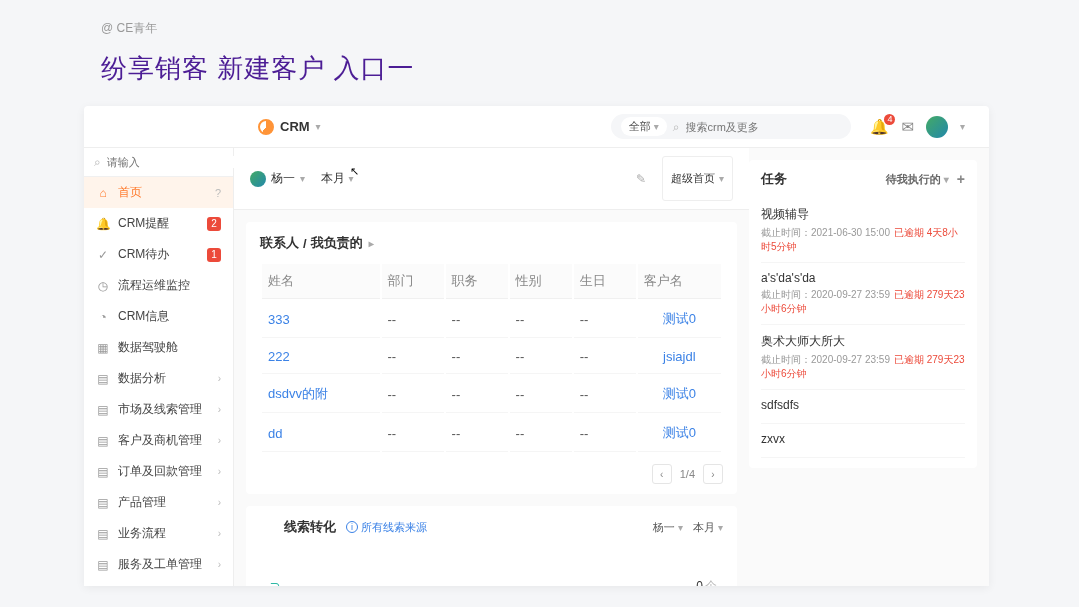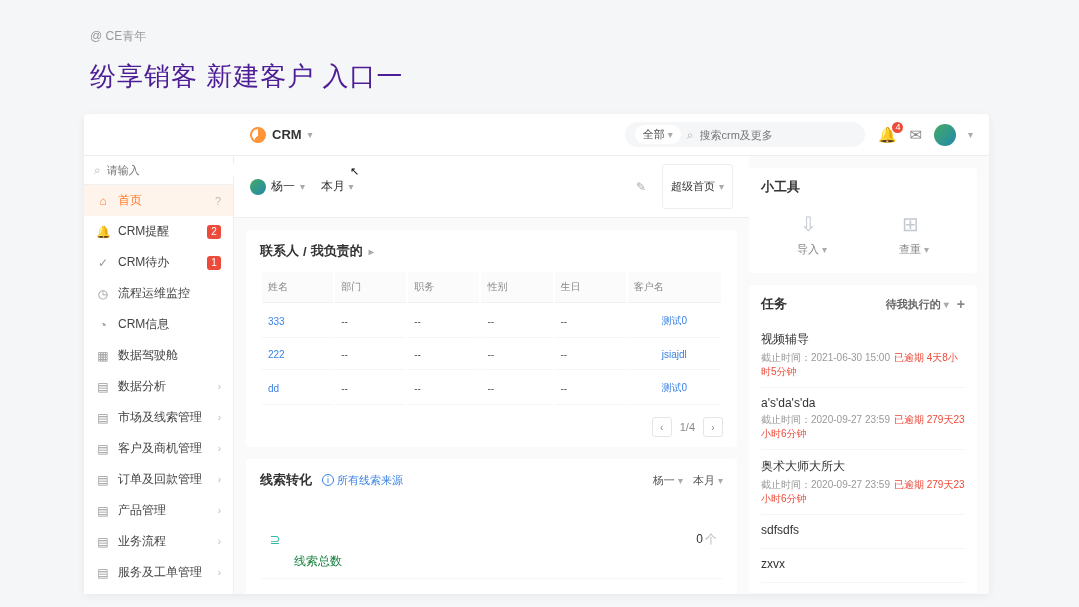--- a/index.html
+++ b/index.html
@@ -1,21 +1,21 @@
 <!DOCTYPE html>
 <html><head>
 <meta charset="utf-8">
 <style>
 * { margin: 0; padding: 0; box-sizing: border-box; }
 body { font-family: -apple-system, "PingFang SC", "Microsoft YaHei", sans-serif; background: #f5f6f8; font-size: 12px; color: #333; width: 1079px; height: 607px; overflow: hidden; }
-.page-header { padding: 28px 90px 20px; }
+.page-header { padding: 20px 90px 20px; margin-left: 11px; }
 .attribution { color: #999; font-size: 12px; margin-bottom: 14px; }
 .main-title { font-size: 26px; font-weight: 400; color: #4c1d95; letter-spacing: 1px; }
 .app-frame { background: #fff; margin: 0 90px 0 84px; border-radius: 4px 4px 0 0; box-shadow: 0 2px 10px rgba(0,0,0,0.06); height: 480px; overflow: hidden; display: flex; flex-direction: column; }
-.topbar { display: flex; align-items: center; padding: 8px 16px; border-bottom: 1px solid #eee; gap: 4px; }
+.topbar { display: flex; align-items: center; padding: 8px 24px; border-bottom: 1px solid #eee; gap: 10px; }
 .brand-section { display: flex; align-items: center; gap: 6px; margin-left: 150px; }
 .brand-icon { width: 16px; height: 16px; border-radius: 50%; background: conic-gradient(#ff9438 0 60%, #fff 60% 100%); border: 2px solid #ff9438; }
 .brand-text { font-size: 13px; font-weight: 600; }
 .chev { font-size: 10px; color: #aaa; }
 .topbar-spacer { flex: 1; }
 .search-wrap { display: flex; align-items: center; background: #f5f6f8; border-radius: 14px; padding: 3px 10px; gap: 6px; width: 240px; }
 .search-scope { background: #fff; border-radius: 10px; padding: 2px 8px; font-size: 11px; color: #555; }
 .search-input { border: none; background: transparent; outline: none; font-size: 11px; flex: 1; color: #999; }
 .search-ico { color: #bbb; font-size: 12px; }
 .topbar-icons { display: flex; align-items: center; gap: 12px; margin-left: 10px; }
@@ -41,28 +41,28 @@
 .main-col { flex: 1; overflow-y: auto; background: #fafafa; }
 .filter-bar { display: flex; align-items: center; padding: 8px 16px; background: #fff; border-bottom: 1px solid #eee; gap: 16px; }
 .filter-user { display: flex; align-items: center; gap: 5px; font-size: 12px; }
 .mini-avatar { width: 16px; height: 16px; border-radius: 50%; background: linear-gradient(135deg,#4a6,#28a); }
 .filter-spacer { flex: 1; }
 .edit-ico { color: #aaa; font-size: 12px; }
 .home-pill { display: flex; align-items: center; gap: 4px; border: 1px solid #eee; border-radius: 3px; padding: 14px 8px; font-size: 11px; }
 .panel { background: #fff; margin: 12px; border-radius: 4px; padding: 12px 14px 10px; }
 .panel-title { font-size: 13px; font-weight: 600; display: flex; align-items: center; gap: 4px; margin-bottom: 10px; }
 .panel-title .chev { margin-left: 2px; }
-.table { width: 100%; font-size: 10px; }
+.table { width: 100%; font-size: 13px; }
 .table th { text-align: left; color: #888; font-weight: 400; padding: 8px 6px; border-bottom: 1px solid #f0f0f0; background: #fbfbfb; }
 .table td { padding: 9px 6px; border-bottom: 1px solid #f5f5f5; color: #555; }
 .table td.link { color: #3b82e6; cursor: pointer; }
 .table td.cust { color: #3b82e6; text-align: center; }
 .pager { display: flex; justify-content: flex-end; align-items: center; gap: 8px; margin-top: 10px; font-size: 11px; color: #888; }
 .pager-btn { width: 20px; height: 20px; border: 1px solid #e5e5e5; border-radius: 3px; display: flex; align-items: center; justify-content: center; background: #fff; color: #888; cursor: pointer; font-size: 10px; }
-.lead-head { display: flex; align-items: center; gap: 10px; margin-bottom: 12px; }
+.lead-head { display: flex; align-items: center; gap: 10px; margin-bottom: 12px; margin-left: 24px; }
 .lead-title { font-size: 13px; font-weight: 600; }
 .lead-sub { color: #3b82e6; font-size: 11px; display: flex; align-items: center; gap: 3px; }
 .info-ico { width: 12px; height: 12px; border: 1px solid #3b82e6; border-radius: 50%; font-size: 9px; display: flex; align-items: center; justify-content: center; }
 .lead-filters { margin-left: auto; display: flex; gap: 10px; font-size: 11px; color: #555; }
 .metric-row { display: flex; align-items: center; padding: 8px 6px; gap: 10px; border-bottom: 1px solid #f7f7f7; }
 .metric-ico { width: 18px; height: 18px; display: flex; align-items: center; justify-content: center; font-size: 13px; }
 .metric-label { font-size: 12px; color: #15803d; margin-top: 44px; }
 .metric-spacer { flex: 1; }
 .metric-val { font-size: 12px; color: #333; }
 .metric-unit { color: #bbb; margin-left: 2px; }
@@ -249,20 +249,28 @@
                 </tr>
                 <tr>
                   <td class="link">222</td>
     <td>--</td>
                   <td>--</td>
     <td>--</td>
                   <td>--</td>
     <td class="cust">jsiajdl</td>
                 </tr>
                 <tr>
+                  <td class="link">dsdvv的附</td>
+    <td>--</td>
+                  <td>--</td>
+    <td>--</td>
+                  <td>--</td>
+    <td class="cust">测试0</td>
+                </tr>
+                <tr>
                   <td class="link">dd</td>
     <td>--</td>
                   <td>--</td>
     <td>--</td>
                   <td>--</td>
     <td class="cust">测试0</td>
                 </tr>
               </tbody>
           </table>
           <div class="pager">
@@ -296,33 +304,20 @@
               <div class="metric-row">
 
     <span class="metric-spacer"></span>
 
     </div>
             </div>
         </div>
       </div>
 
       <div class="right-col">
-        <div class="widget">
-          <div class="widget-title">小工具</div>
-          <div class="tool-row" id="tools">
-              <div class="tool-item">
-                <span class="tool-ico">⇩</span>
-    <span>导入 <span class="chev">▾</span></span>
-              </div>
-              <div class="tool-item">
-                <span class="tool-ico">⊞</span>
-    <span>查重 <span class="chev">▾</span></span>
-              </div>
-            </div>
-        </div>
 
         <div class="widget">
           <div class="widget-title">
             <span>任务</span>
             <span class="widget-tabs">
               <span><span>待我执行的</span> <span class="chev">▾</span></span>
               <span class="plus-sm">+</span>
             </span>
           </div>
           <div id="task-list">

